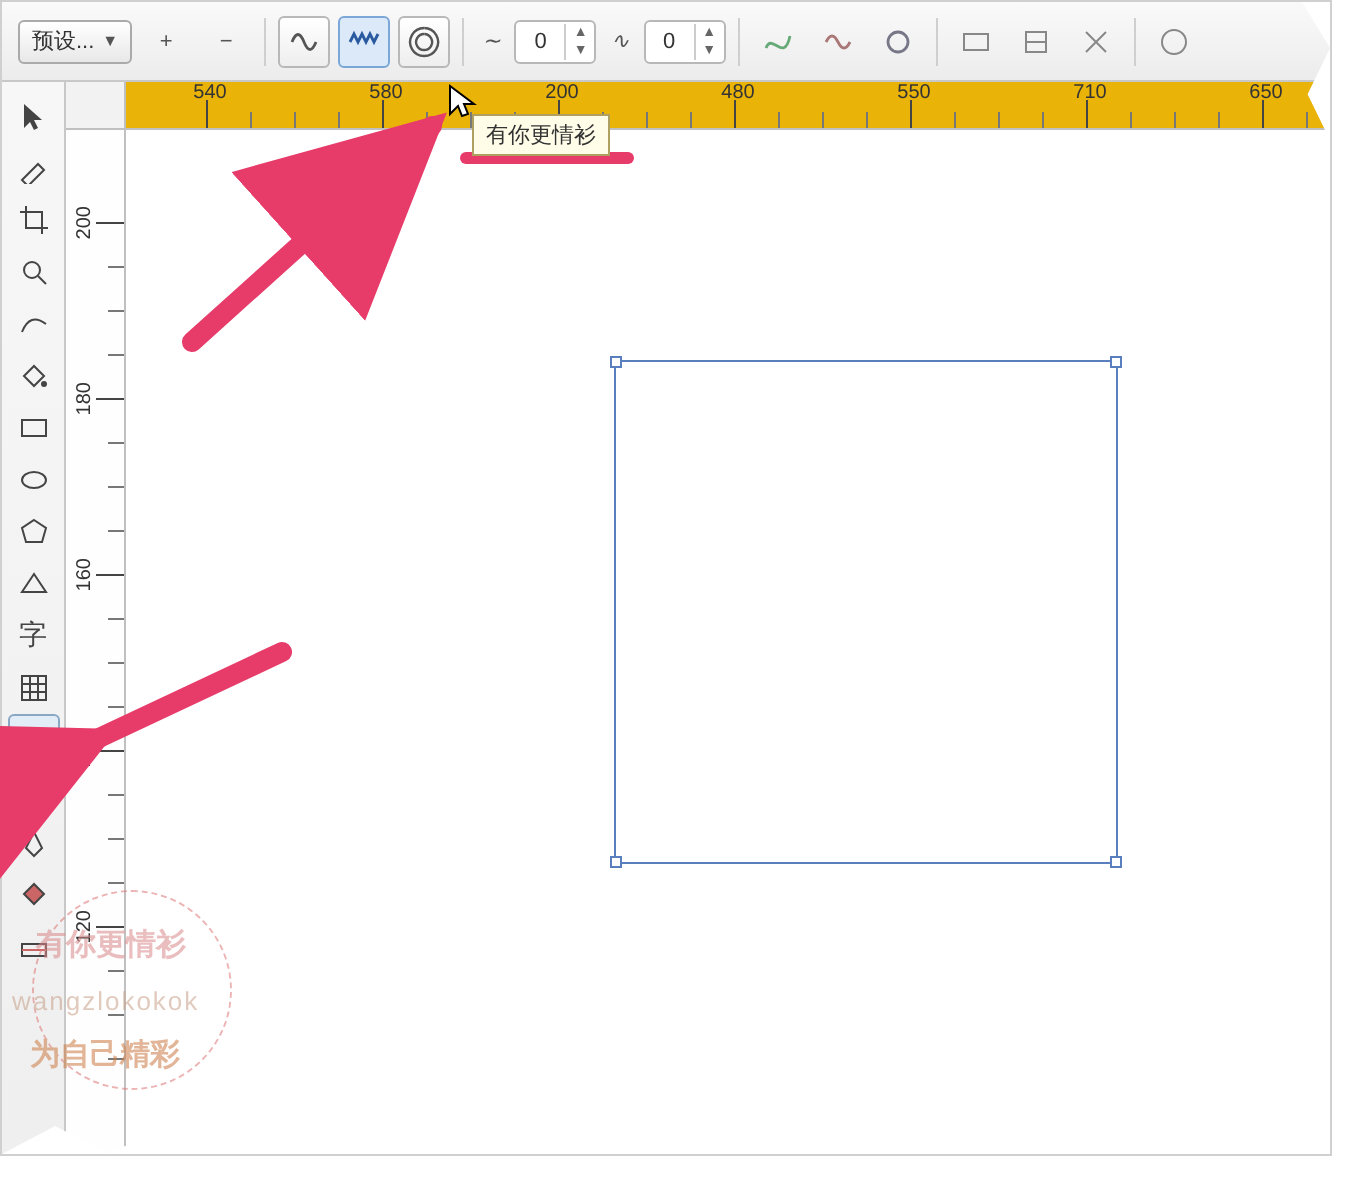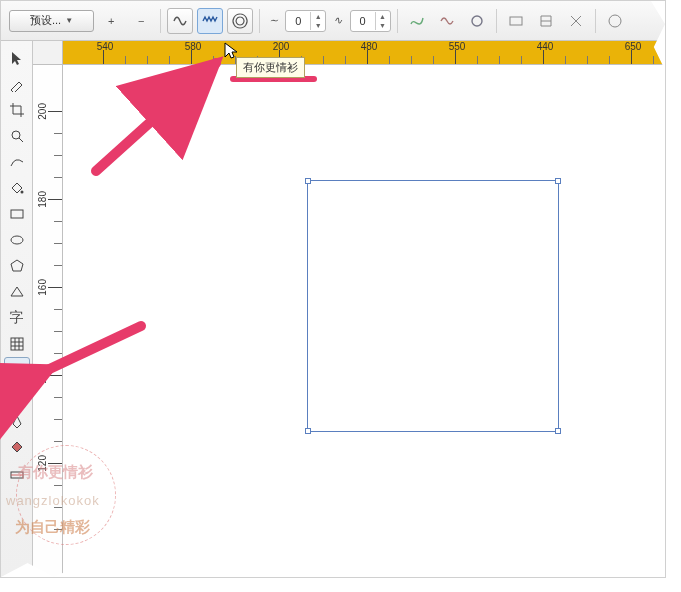--- a/index.html
+++ b/index.html
@@ -25,21 +25,21 @@
   align-items: center;
   padding: 4px 8px;
   gap: 4px;
   background: linear-gradient(#fafafa,#ececec);
 }
 .preset {
   display: inline-flex; align-items: center;
   border: 1px solid #aaa;
   background: linear-gradient(#fff,#e8e8e8);
   border-radius: 3px;
-  height: 22px; padding: 0 20px;
+  height: 22px; padding: 0 6px;
   font-size: 11px; color:#333;
   gap: 4px;
 }
 .preset .caret { font-size: 8px; color:#555; }
 .tb-btn {
   width: 26px; height: 26px;
   border: 1px solid transparent;
   border-radius: 3px;
   display: inline-flex; align-items: center; justify-content: center;
   color: #555;
@@ -324,21 +324,21 @@
       <div class="tick" style="left: 414px;">
         <div class="line"></div>
       </div>
       <div class="tick" style="left: 436px;">
         <div class="line"></div>
       </div>
       <div class="tick" style="left: 458px;">
         <div class="line"></div>
       </div>
       <div class="tick major" style="left: 480px;">
-        <div class="lbl">440</div>
+        <div class="lbl">710</div>
         <div class="line"></div>
       </div>
       <div class="tick" style="left: 502px;">
         <div class="line"></div>
       </div>
       <div class="tick" style="left: 524px;">
         <div class="line"></div>
       </div>
       <div class="tick" style="left: 546px;">
         <div class="line"></div>

